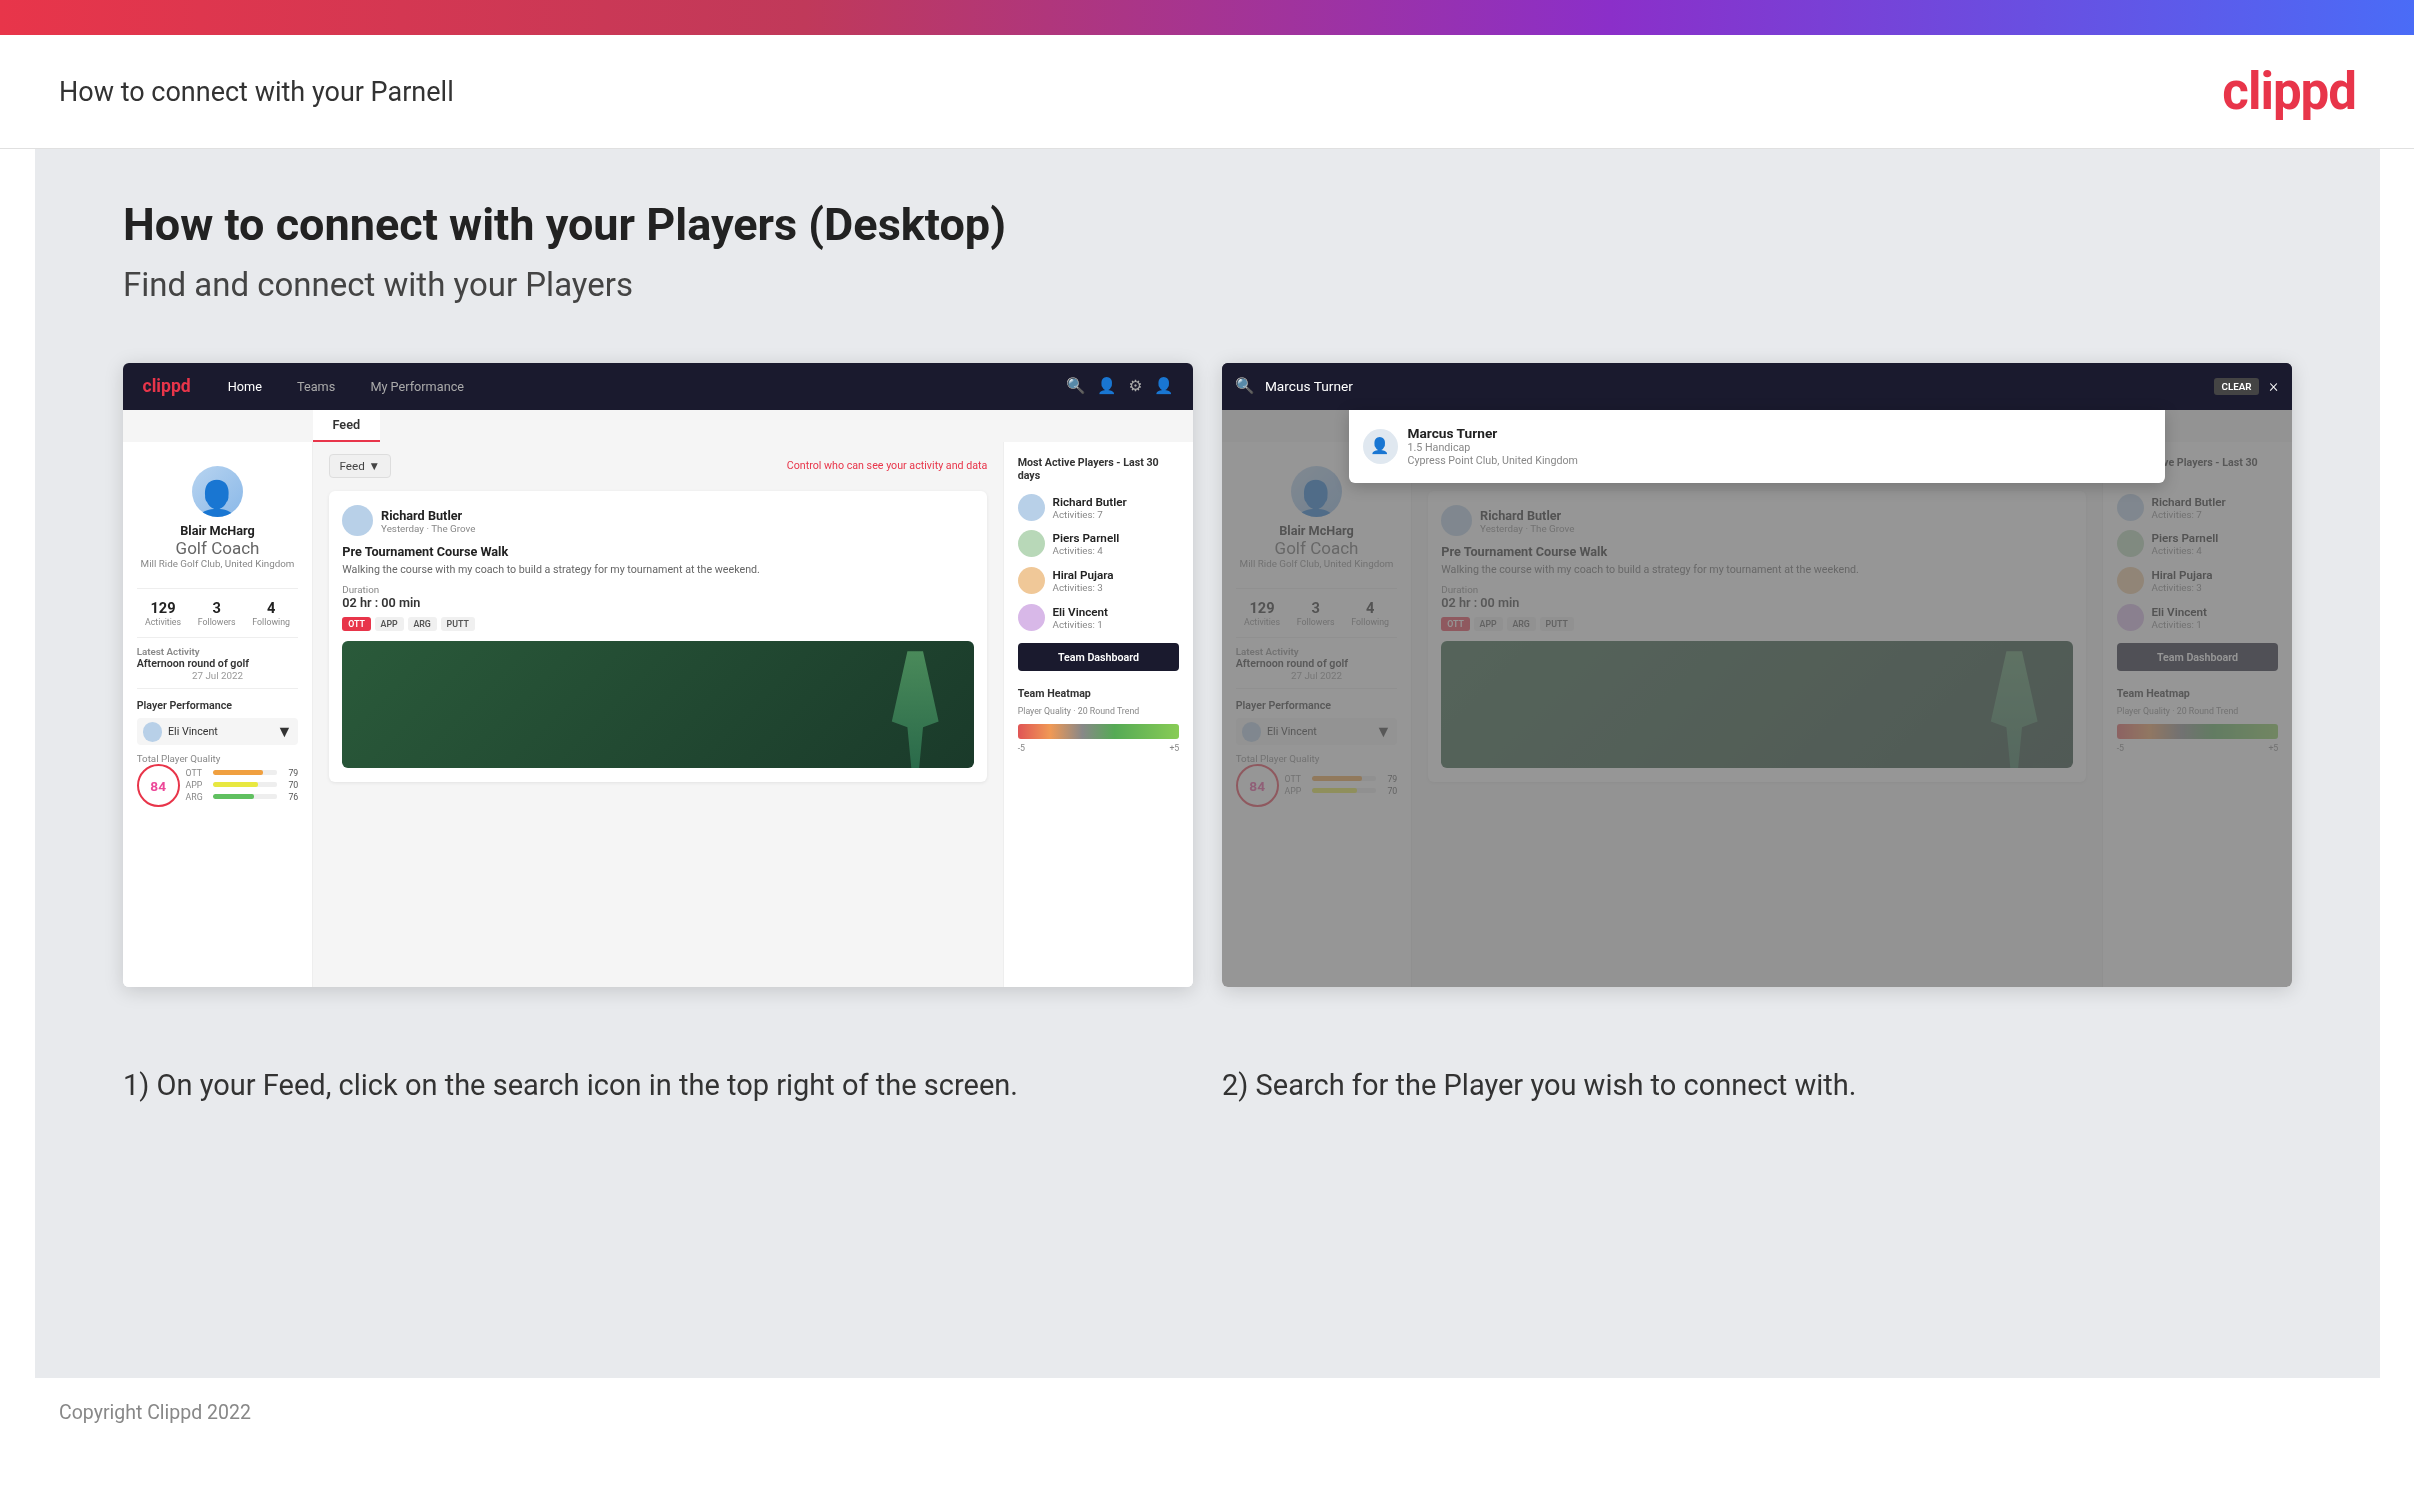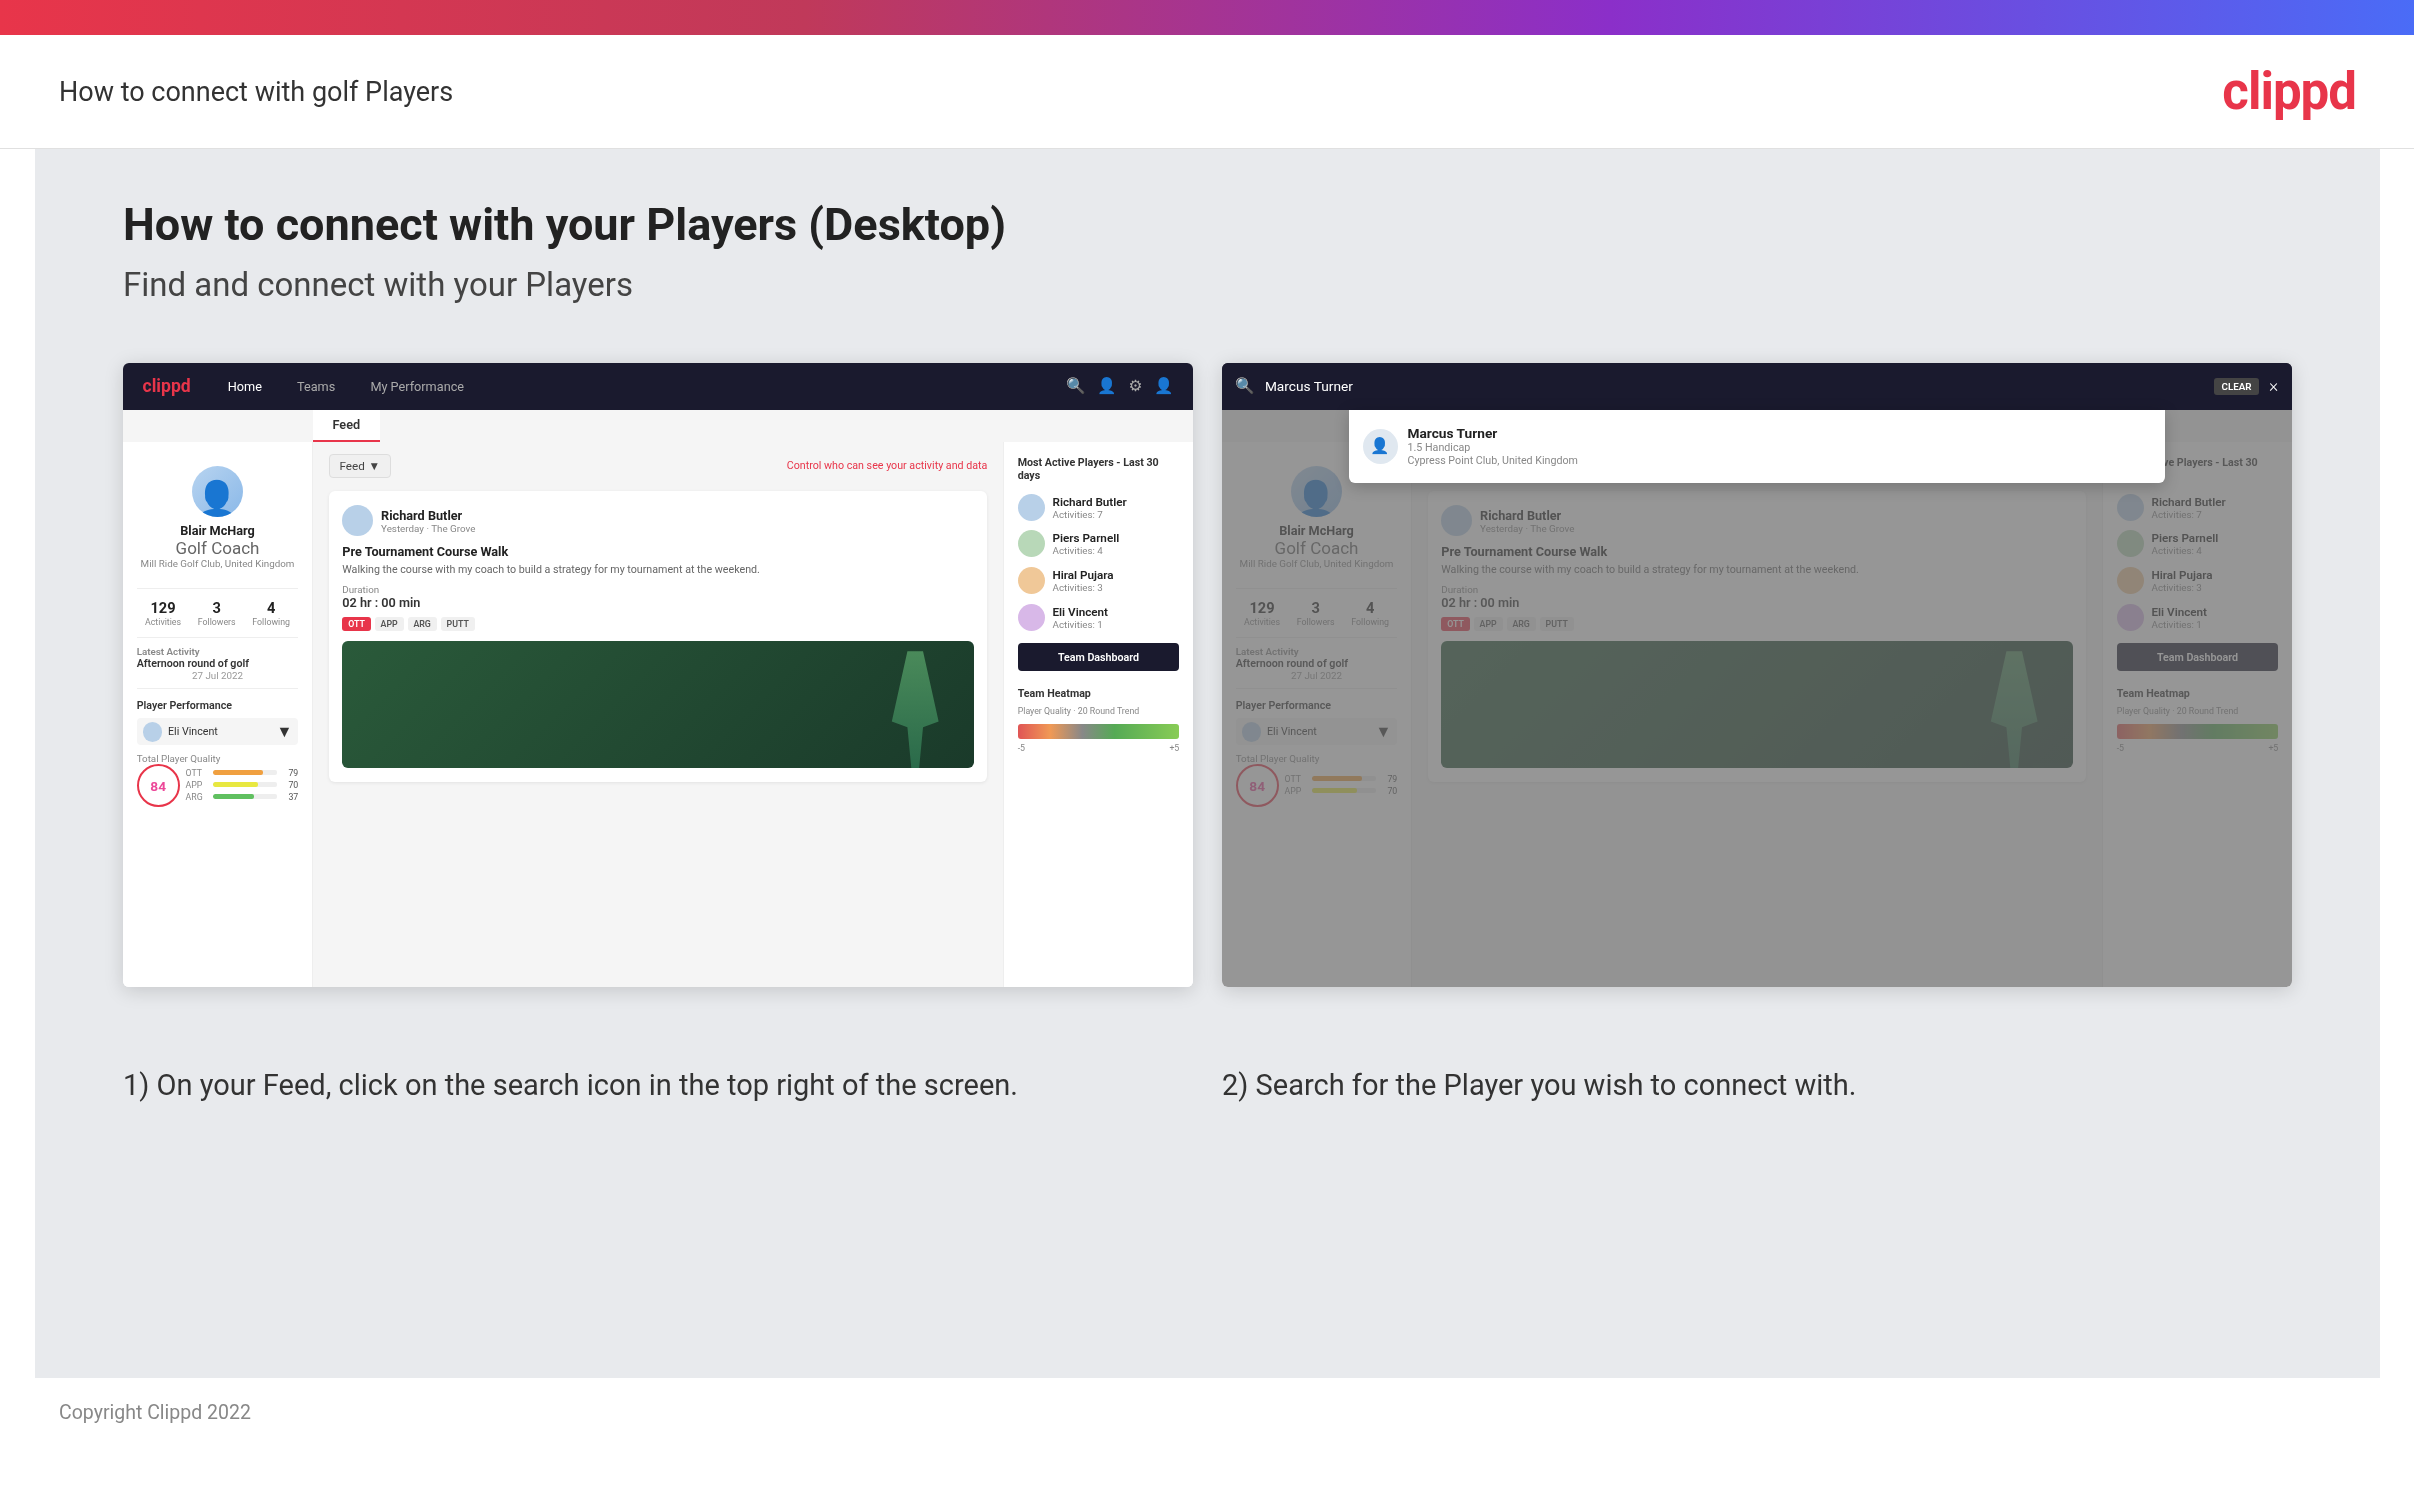--- a/index.html
+++ b/index.html
@@ -672,21 +672,21 @@
     .avatar-green { background: #b8d8b8; }
     .avatar-orange { background: #f0c898; }
     .avatar-purple { background: #d8b8e8; }
   </style>
 </head>
 <body>
 
 <div class="top-bar"></div>
 
 <div class="header">
-  <span class="header-title">How to connect with golf Players</span>
+  <span class="header-title">How to connect with your Parnell</span>
   <span class="logo-text">clippd</span>
 </div>
 
 <div class="main-content">
   <div class="page-main-title">How to connect with your Players (Desktop)</div>
   <div class="page-subtitle">Find and connect with your Players</div>
 
   <div class="screenshots-row">
 
     <div class="screenshot-container">
@@ -764,21 +764,21 @@
                     <div class="quality-bar-bg">
                         <div class="quality-bar-fill" style="width:70%;background:#e8e840;"></div>
                       </div>
                     <span class="quality-bar-num">70</span>
                   </div>
                   <div class="quality-bar-row">
                     <span class="quality-bar-label">ARG</span>
                     <div class="quality-bar-bg">
                         <div class="quality-bar-fill" style="width:64%;background:#60c060;"></div>
                       </div>
-                    <span class="quality-bar-num">37</span>
+                    <span class="quality-bar-num">76</span>
                   </div>
                 </div>
               </div>
             </div>
           </div>
 
           <div class="app-center">
             <div class="following-header">
               <div class="following-btn">
                 <span>Feed</span> ▼

